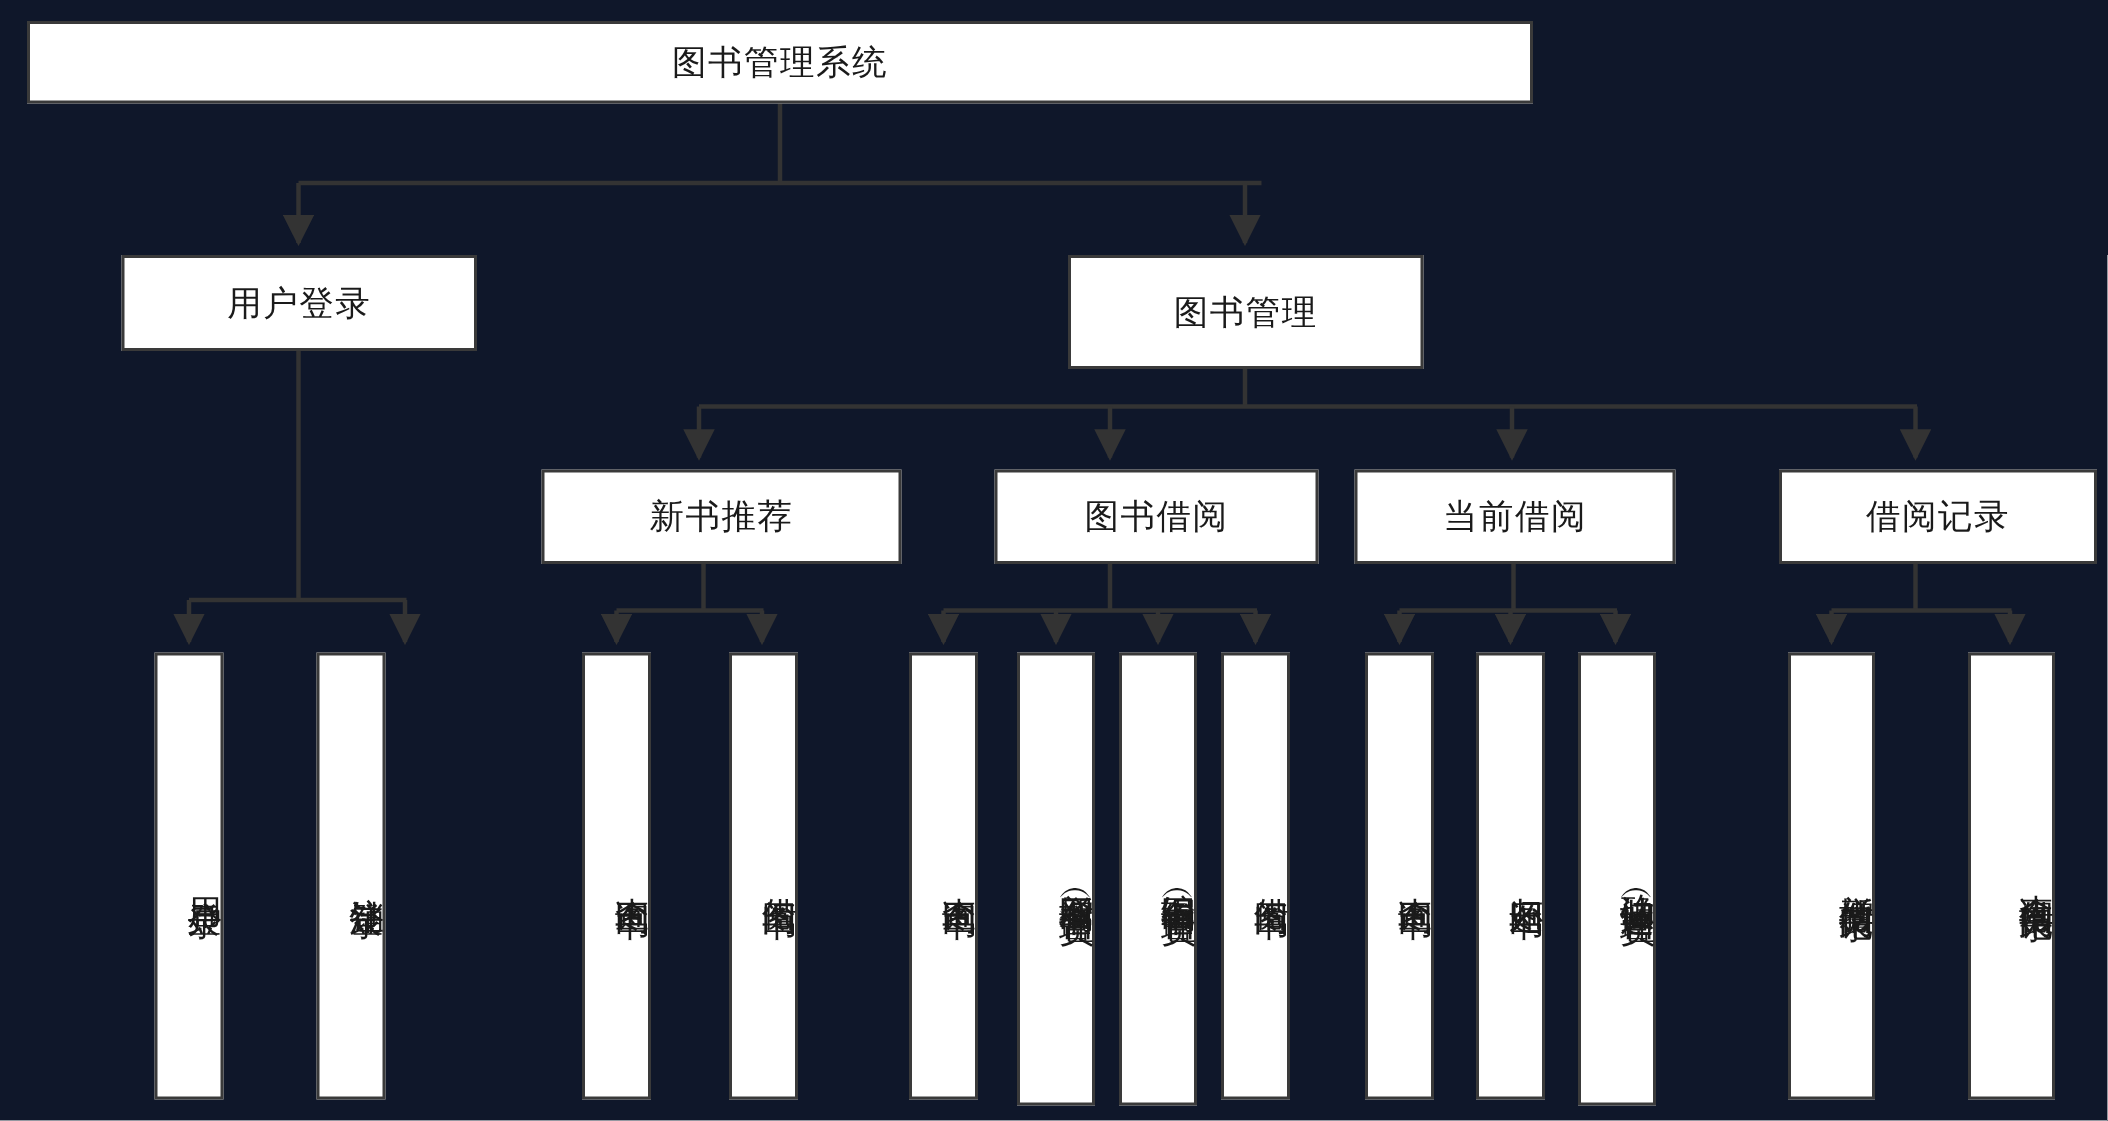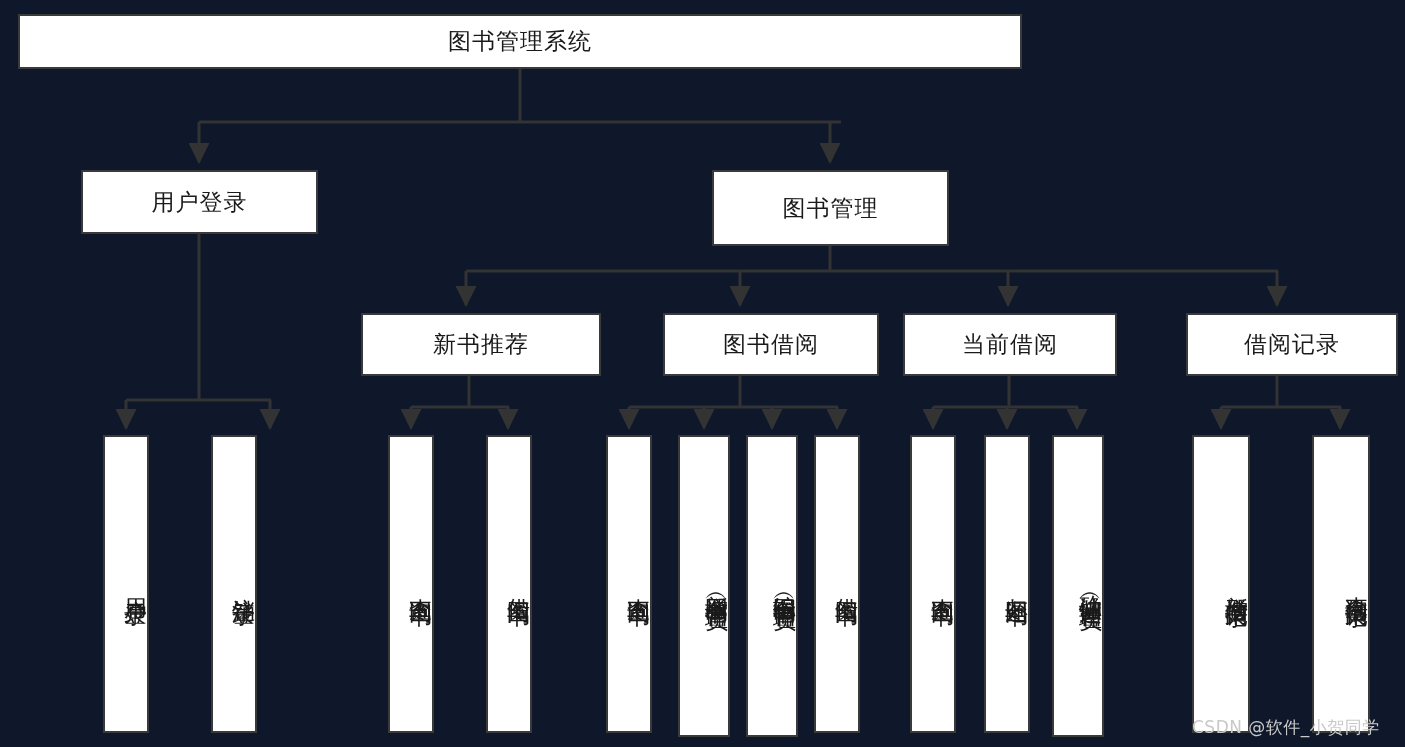--- a/index.html
+++ b/index.html
@@ -173,15 +173,14 @@
   <div class="node v" style="left:1052px; top:435px; width:52px; height:302px;">
     <span class="vlabel">确认归还（管理员）</span>
   </div>
   <div class="node v" style="left:1192px; top:435px; width:58px; height:298px;">
     <span class="vlabel">新增借阅记录</span>
   </div>
   <div class="node v" style="left:1312px; top:435px; width:58px; height:298px;">
     <span class="vlabel">查询借阅记录</span>
   </div>
 
-  <div class="watermark" style="left:1192px; top:716px;">CSDN @软件_小贺同学</div>
 
 </div>
 
 </body></html>

